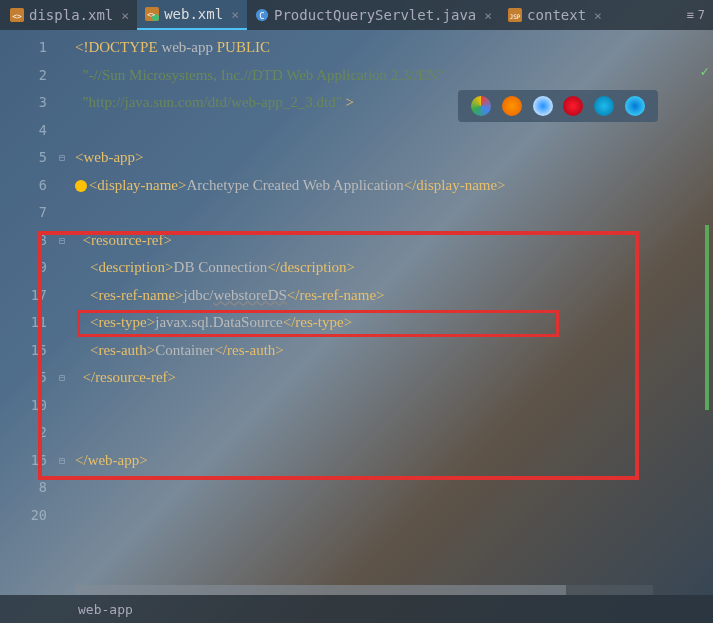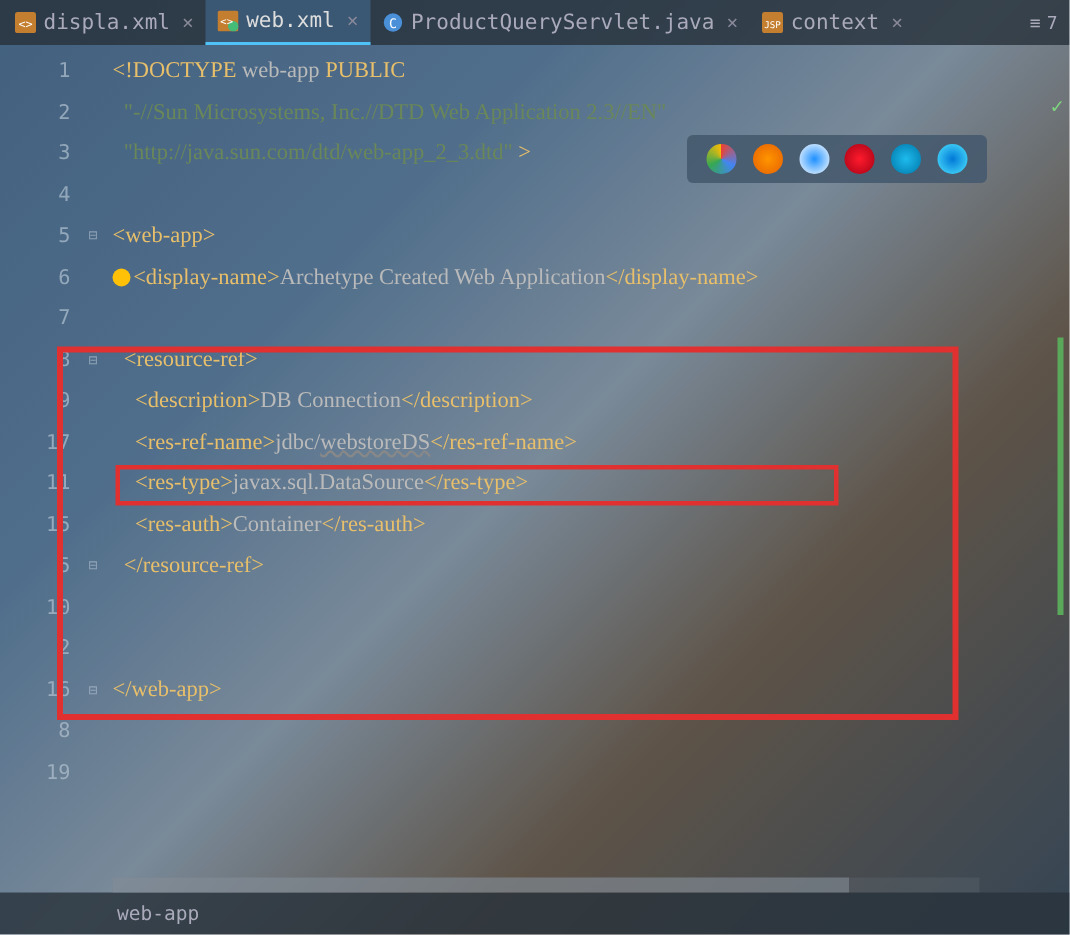--- a/index.html
+++ b/index.html
@@ -217,21 +217,21 @@
       <div>8</div>
       <div>9</div>
       <div>17</div>
       <div>11</div>
       <div>15</div>
       <div>5</div>
       <div>10</div>
       <div>2</div>
       <div>16</div>
       <div>8</div>
-      <div>19</div>
+      <div>20</div>
     </div>
   <div class="fold-gutter">
       <div>&nbsp;</div>
       <div>&nbsp;</div>
       <div>&nbsp;</div>
       <div>&nbsp;</div>
       <div>⊟</div>
       <div>&nbsp;</div>
       <div>&nbsp;</div>
       <div>⊟</div>

